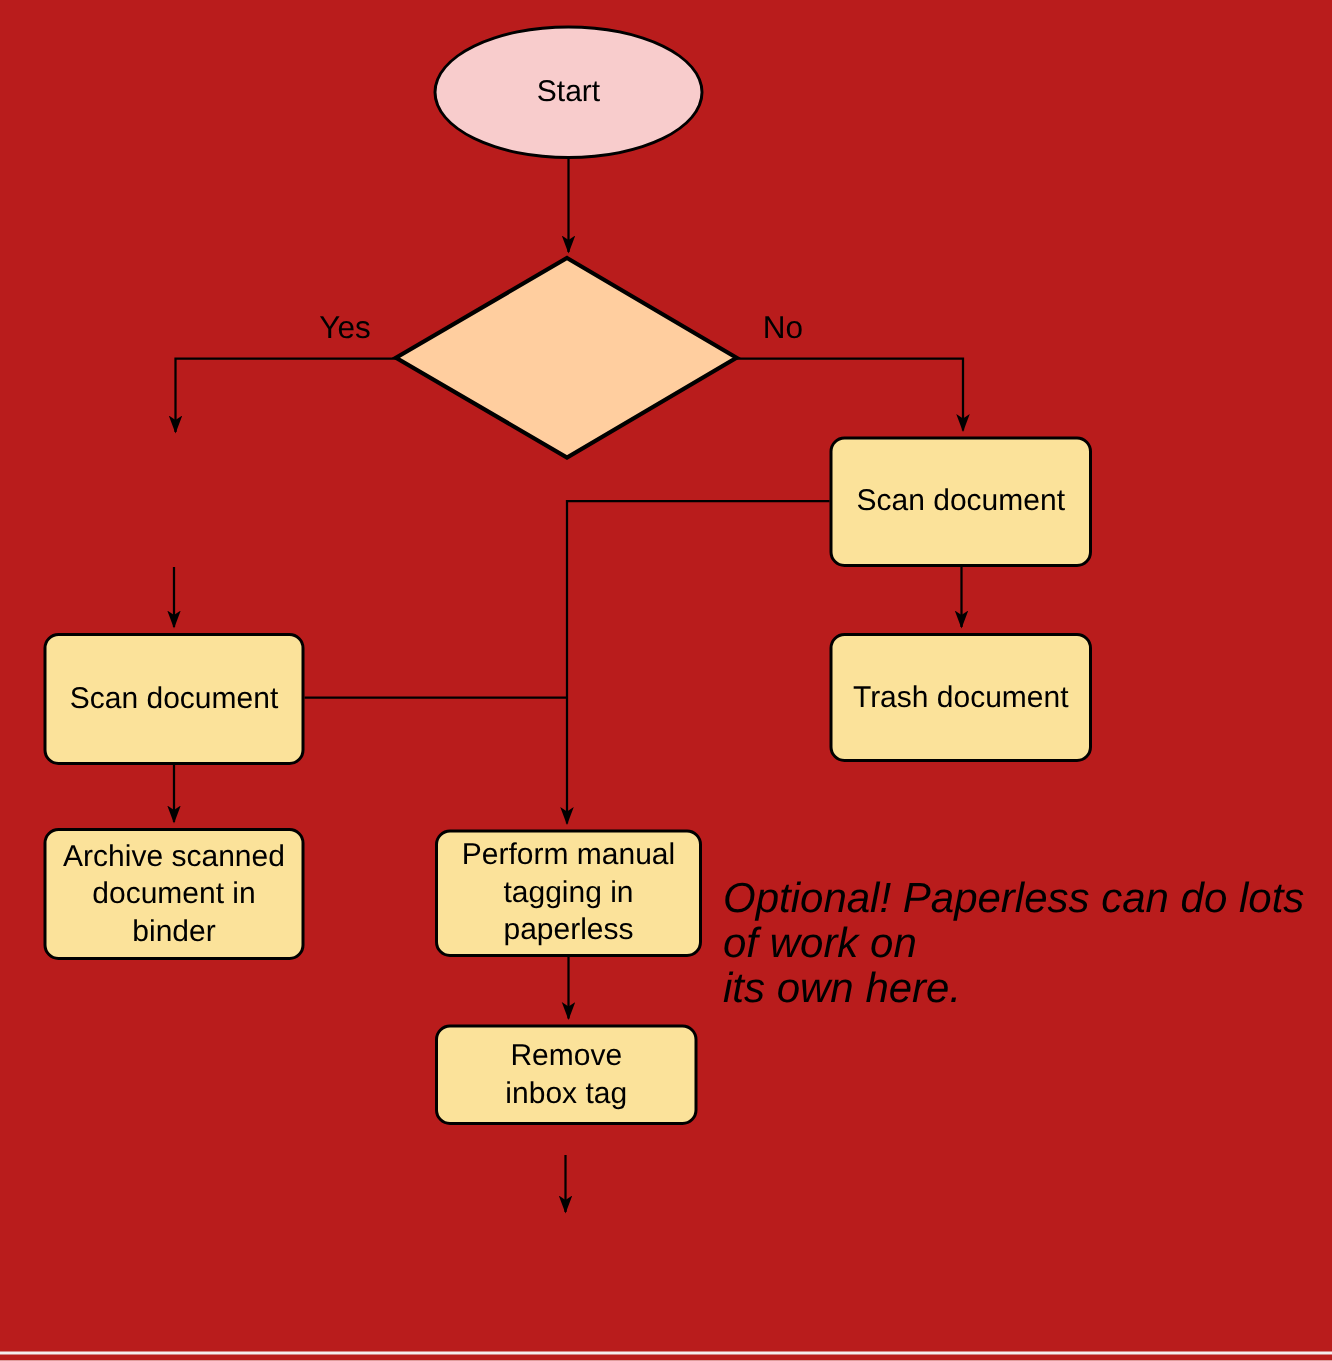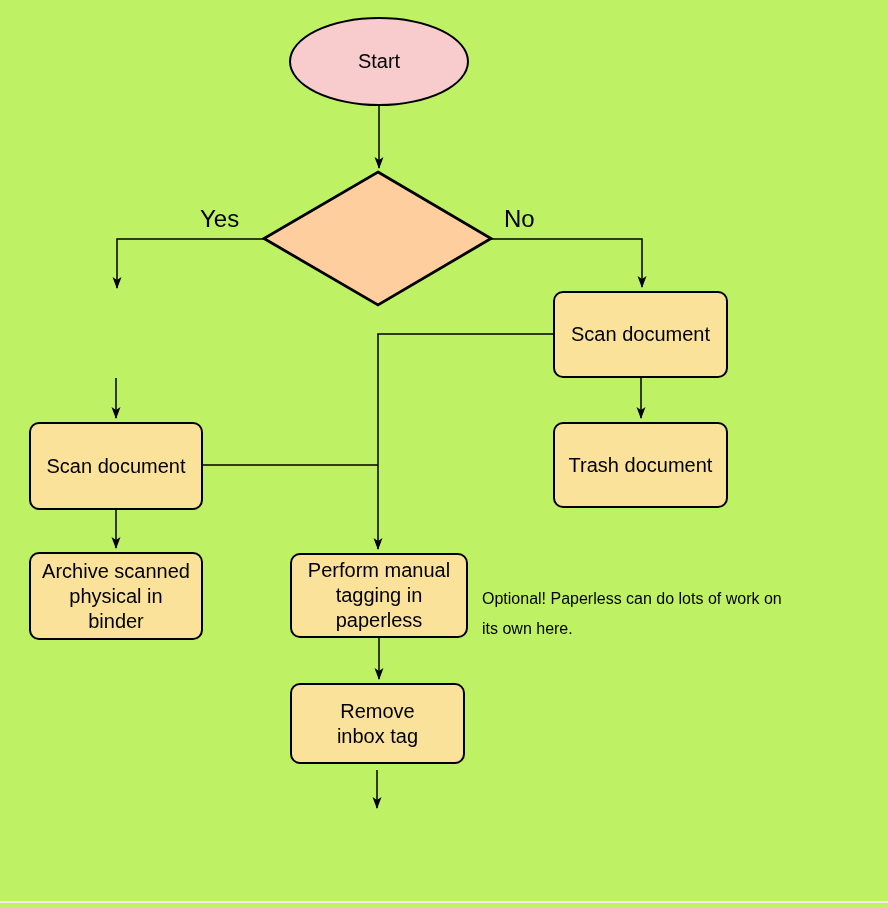--- a/index.html
+++ b/index.html
@@ -5,21 +5,21 @@
   html, body {
     margin: 0;
     padding: 0;
     background: #ffffff;
     font-family: "Liberation Sans", "DejaVu Sans", sans-serif;
   }
   .canvas {
     position: relative;
     width: 888px;
     height: 907px;
-    background: #bef264;
+    background: #b91c1c;
     overflow: hidden;
   }
   .edges {
     position: absolute;
     left: 0; top: 0;
     width: 888px; height: 907px;
     z-index: 1;
   }
   .node {
     position: absolute;
@@ -52,31 +52,32 @@
     justify-content: center;
     text-align: center;
     color: #000000;
     font-size: 20px;
     line-height: 25px;
     white-space: pre-line;
   }
   .edge-label {
     position: absolute;
     z-index: 3;
-    text-align: left;
+    text-align: center;
     color: #000000;
-    font-size: 24px;
+    font-size: 21px;
     line-height: 24px;
   }
   .note {
     position: absolute;
     z-index: 2;
     color: #000000;
-    font-size: 16px;
+    font-size: 28px;
     line-height: 30px;
+    font-style: italic;
     white-space: pre-line;
   }
   .bottom-hairline {
     position: absolute;
     left: 0;
     top: 901px;
     width: 888px;
     height: 2px;
     background: #f4edee;
     z-index: 0;
@@ -106,39 +107,39 @@
     <path d="M 553 334 L 378 334 L 378 549" fill="none" stroke="#000000" stroke-width="1.5" marker-end="url(#arrow)"></path>
     <path d="M 379 638 L 379 679" fill="none" stroke="#000000" stroke-width="1.5" marker-end="url(#arrow)"></path>
     <path d="M 377 770 L 377 808" fill="none" stroke="#000000" stroke-width="1.5" marker-end="url(#arrow)"></path>
   </svg>
 
   <div class="node terminator" style="left:289px; top:17px; width:180px; height:89px;">Start</div>
 
 
   <div class="edge-label" style="left:200px; top:207px; width:60px;">Yes</div>
 
-  <div class="edge-label" style="left:504px; top:207px; width:60px;">No</div>
+  <div class="edge-label" style="left:492px; top:207px; width:60px;">No</div>
 
 
   <div class="node process" style="left:29px; top:422px; width:174px; height:88px;">Scan document</div>
 
   <div class="node process" style="left:29px; top:552px; width:174px; height:88px;">Archive scanned
-physical in
+document in
 binder</div>
 
   <div class="node process" style="left:553px; top:291px; width:175px; height:87px;">Scan document</div>
 
   <div class="node process" style="left:553px; top:422px; width:175px; height:86px;">Trash document</div>
 
   <div class="node process" style="left:290px; top:553px; width:178px; height:85px;">Perform manual
 tagging in
 paperless</div>
 
   <div class="note" style="left:482px; top:584px; width:404px;">Optional! Paperless can do lots of work on
 its own here.</div>
 
-  <div class="node process" style="left:290px; top:683px; width:175px; height:81px;">Remove
+  <div class="node process" style="left:290px; top:683px; width:175px; height:67px;">Remove
 inbox tag</div>
 
 
   <div class="bottom-hairline"></div>
 
 </div>
 
 </body></html>

